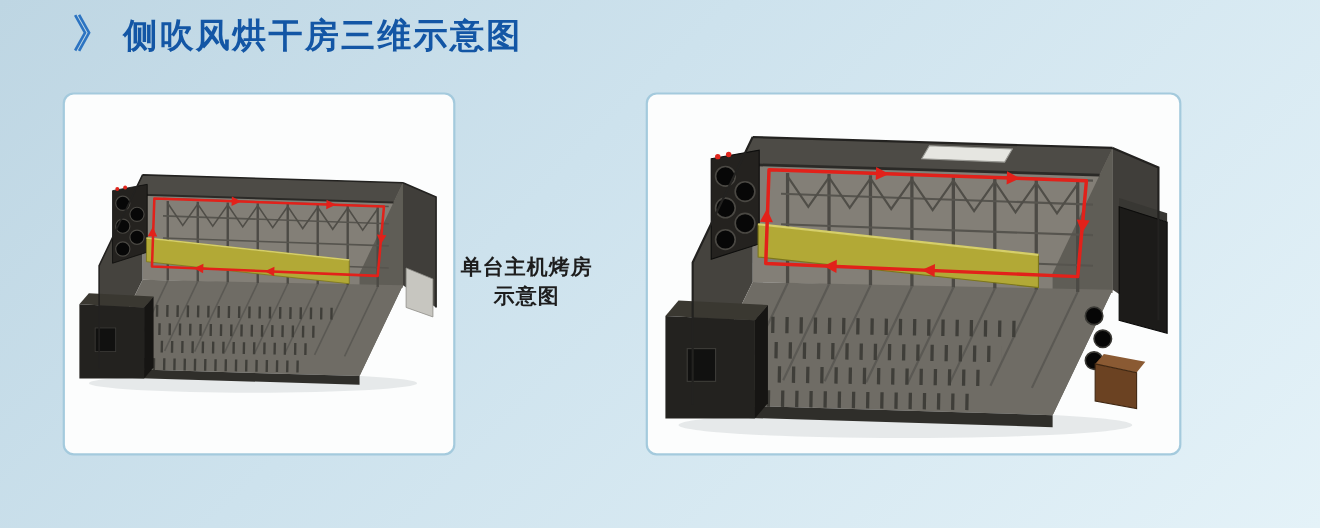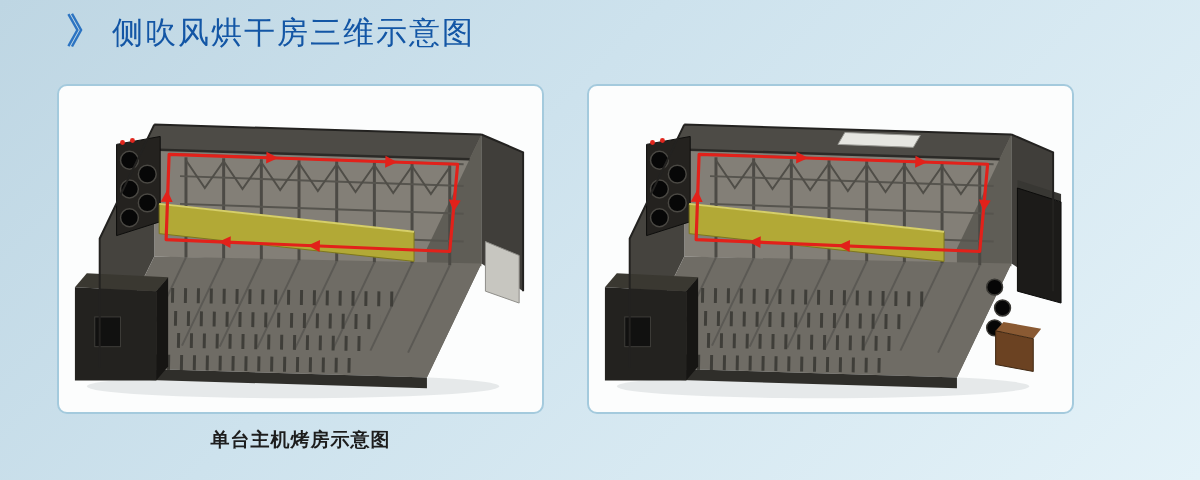--- a/index.html
+++ b/index.html
@@ -3,23 +3,23 @@
 <meta charset="utf-8">
 <style>
   html,body{margin:0;padding:0;}
   body{
     width:1200px;height:480px;overflow:hidden;position:relative;
     background:linear-gradient(135deg,#bed6e3 0%,#cde2ed 40%,#e4f2f8 100%);
     font-family:"Liberation Sans","DejaVu Sans",sans-serif;
   }
   .header{position:absolute;top:12px;left:66px;display:flex;align-items:center;gap:10px;}
   .marker{color:#2c74c2;font-size:36px;font-weight:bold;line-height:1;transform:translateY(-2px);}
-  .title{margin:0;color:#1356a5;font-size:31px;font-weight:normal;letter-spacing:2px;}
+  .title{margin:0;color:#1356a5;font-size:31px;font-weight:bold;letter-spacing:2px;}
   .cards{position:absolute;top:84px;left:57px;display:flex;gap:43px;}
-  .panel{width:487px;display:flex;flex-direction:column;align-items:center;}
+  .panel{width:487px;display:flex;flex-direction:row;align-items:center;}
   .card{
     width:487px;height:330px;box-sizing:border-box;
     background:#fcfdfd;border:2px solid #a4cadd;border-radius:10px;padding:6px;
   }
   .card svg{width:100%;height:100%;display:block;}
   .caption{margin-top:13px;font-size:19px;font-weight:bold;color:#1d1d1d;letter-spacing:1px;text-align:center;}
 </style>
 </head>
 <body>
 

